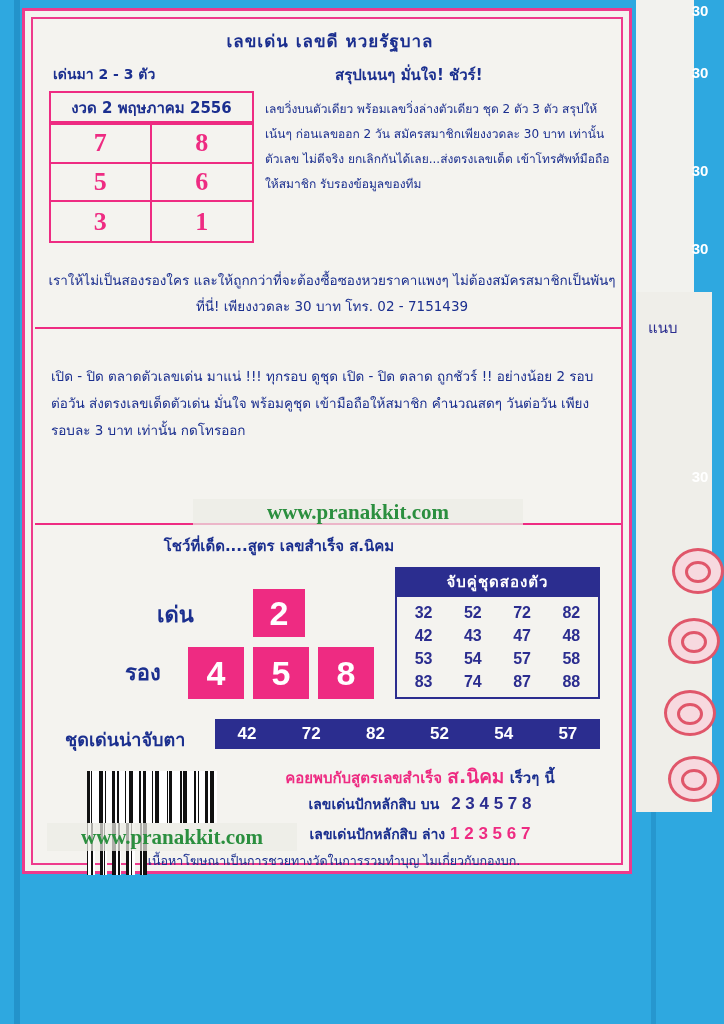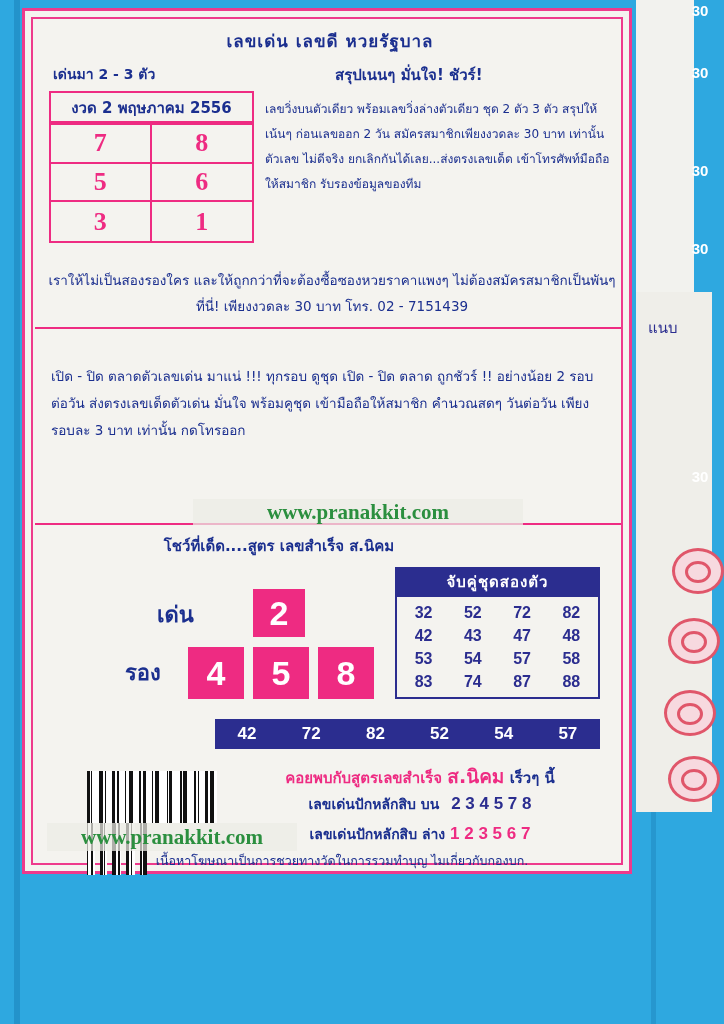--- a/index.html
+++ b/index.html
@@ -121,21 +121,21 @@
 
   .promo{
     position:absolute;left:200px;top:750px;width:390px;text-align:center;font-size:15px;font-weight:bold;
   }
   .row-top{position:absolute;left:200px;top:782px;width:390px;font-size:14px;color:#1b2f8f;text-align:center;font-weight:bold;}
   .row-bot{position:absolute;left:200px;top:812px;width:390px;font-size:14px;color:#1b2f8f;text-align:center;font-weight:bold;}
   .dig{font-size:17px;font-weight:bold;font-family:"Liberation Sans",sans-serif;color:#2b2d8f;margin-left:7px;}
   .dig-pink{font-size:17px;font-weight:bold;font-family:"Liberation Sans",sans-serif;color:#ee2b82;}
 
   .footer-note{
-    position:absolute;left:12px;top:840px;width:610px;text-align:center;font-size:12.5px;color:#1b2f8f;
+    position:absolute;left:4px;top:840px;width:610px;text-align:center;font-size:12.5px;color:#1b2f8f;
   }
 
   
   .barcode{position:absolute;left:62px;top:760px;width:130px;height:52px;background:#fff;}
   .barcode i{display:inline-block;height:52px;background:#111;vertical-align:top;}
 
   
   .wm{
     position:absolute;background:rgba(236,236,228,.72);
     color:#2b8f3f;font-weight:bold;font-family:"Liberation Serif",serif;
@@ -239,20 +239,21 @@
       </div>
       <div class="pair-row">
         <span>83</span>
         <span>74</span>
         <span>87</span>
         <span>88</span>
       </div>
     </div>
   </div>
 
+  <div class="set-label thai">ชุดเด่นน่าจับตา</div>
   <div class="set-bar">
     <span>42</span>
     <span>72</span>
     <span>82</span>
     <span>52</span>
     <span>54</span>
     <span>57</span>
   </div>
 
   <div class="promo thai">

